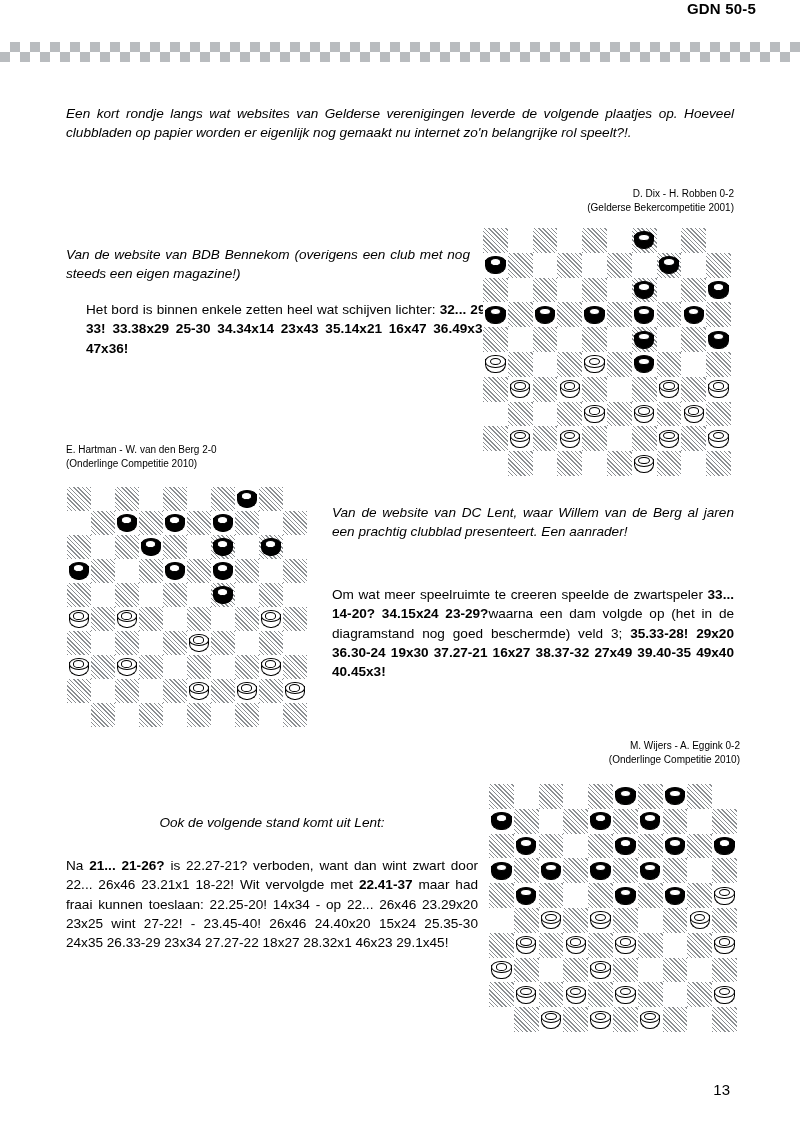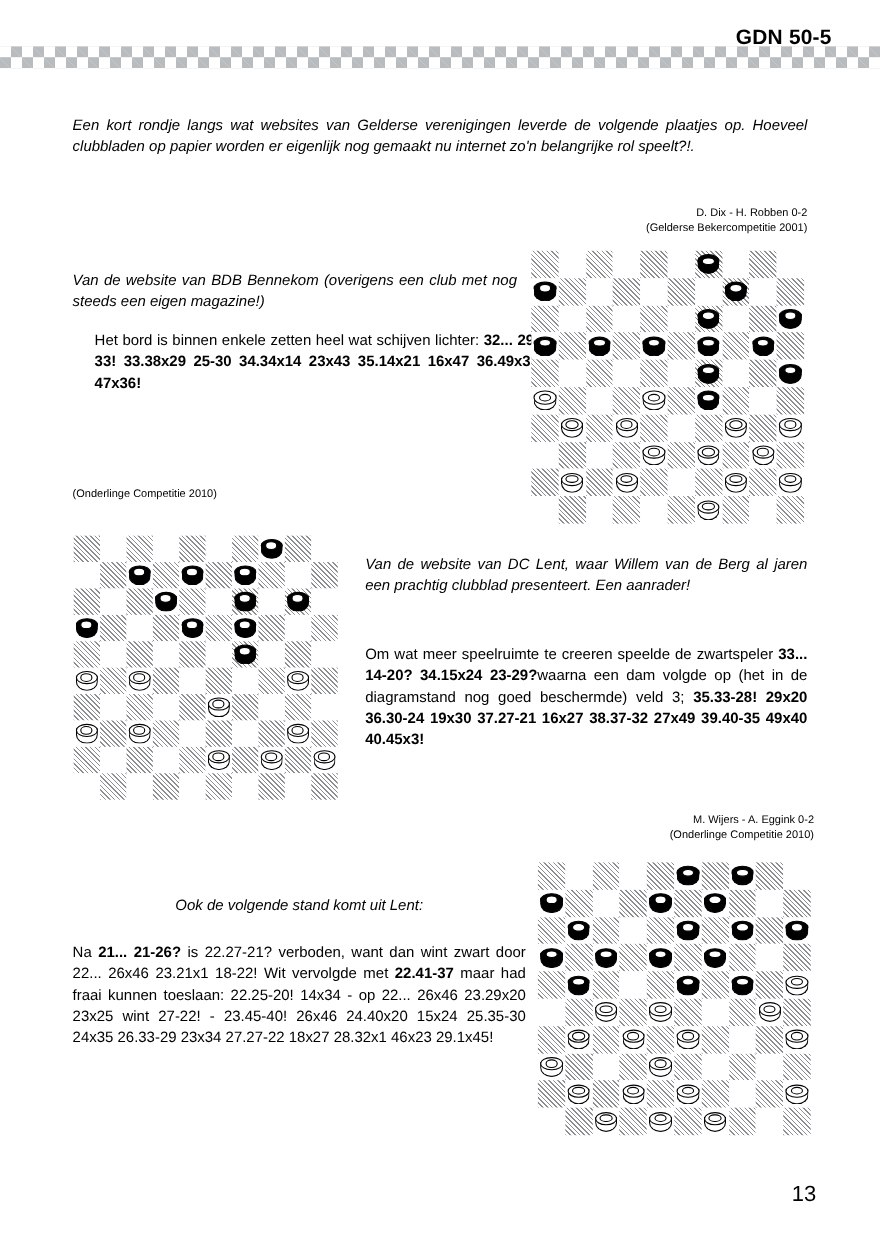--- a/index.html
+++ b/index.html
@@ -5,22 +5,22 @@
   html,body{margin:0;padding:0;}
   body{
     width:800px;height:1134px;background:#ffffff;
     font-family:"Liberation Sans", sans-serif;
     color:#111;position:relative;overflow:hidden;
   }
 
   
   .page-header{position:absolute;left:0;top:0;width:800px;height:70px;}
   .header-title{
-    position:absolute;right:44px;top:24px;
-    font-size:19px;font-weight:bold;letter-spacing:.2px;color:#000;
+    position:absolute;right:44px;top:0;
+    font-size:15px;font-weight:bold;letter-spacing:.2px;color:#000;
   }
   .checker-strip{
     position:absolute;left:0;top:42px;width:800px;height:20px;
     background-image:
       linear-gradient(45deg,#b9bcbf 25%,transparent 25%,transparent 75%,#b9bcbf 75%),
       linear-gradient(45deg,#b9bcbf 25%,transparent 25%,transparent 75%,#b9bcbf 75%);
     background-size:20px 20px;
     background-position:0 0,10px 10px;
     background-color:#ffffff;
   }
@@ -72,21 +72,21 @@
   
   .piece.black .side{background:#000;}
   .piece.black .top{background:#000;}
   .piece.black .inner{background:#ffffff;border:1px solid #000;}
   
   .piece.white .side{background:#ffffff;}
   .piece.white .top{background:#ffffff;}
   .piece.white .inner{background:#ffffff;border:1.1px solid #000;}
 
   
-  .page-number{position:absolute;right:58px;bottom:36px;font-size:20px;color:#000;}
+  .page-number{position:absolute;right:70px;bottom:36px;font-size:15px;color:#000;}
 </style>
 </head>
 <body>
 
 <div class="page-header">
   <div class="header-title">GDN 50-5</div>
   <div class="checker-strip"></div>
 </div>
 
 <div class="tb just intro">Een kort rondje langs wat websites van Gelderse verenigingen leverde de volgende plaatjes op. Hoeveel clubbladen op papier worden er eigenlijk nog gemaakt nu internet zo'n belangrijke rol speelt?!.</div>
@@ -96,20 +96,21 @@
   <div>(Gelderse Bekercompetitie 2001)</div>
 </div>
 
 <div class="tb just blk-bennekom">Van de website van BDB Bennekom (overigens een club met nog steeds een eigen magazine!)</div>
 
 <div class="tb just blk-bennekom-2">
   <span>Het bord is binnen enkele zetten heel wat schijven lichter: </span><b>32... 29-33! 33.38x29 25-30 34.34x14 23x43 35.14x21 16x47 36.49x38 47x36!</b>
 </div>
 
 <div class="cap cap-left" style="left:66px;top:443px;width:300px;">
+  <div>E. Hartman - W. van den Berg 2-0</div>
   <div>(Onderlinge Competitie 2010)</div>
 </div>
 
 <div class="tb just blk-lent">Van de website van DC Lent, waar Willem van de Berg al jaren een prachtig clubblad presenteert. Een aanrader!</div>
 
 <div class="tb just blk-lent-2">
   <span>Om wat meer speelruimte te creeren speelde de zwartspeler </span><b>33... 14-20? 34.15x24 23-29?</b><span>waarna een dam volgde op (het in de diagramstand nog goed beschermde) veld 3; </span><b>35.33-28! 29x20 36.30-24 19x30 37.27-21 16x27 38.37-32 27x49 39.40-35 49x40 40.45x3!</b>
 </div>
 
 <div class="cap" style="left:486px;top:739px;width:254px;">

